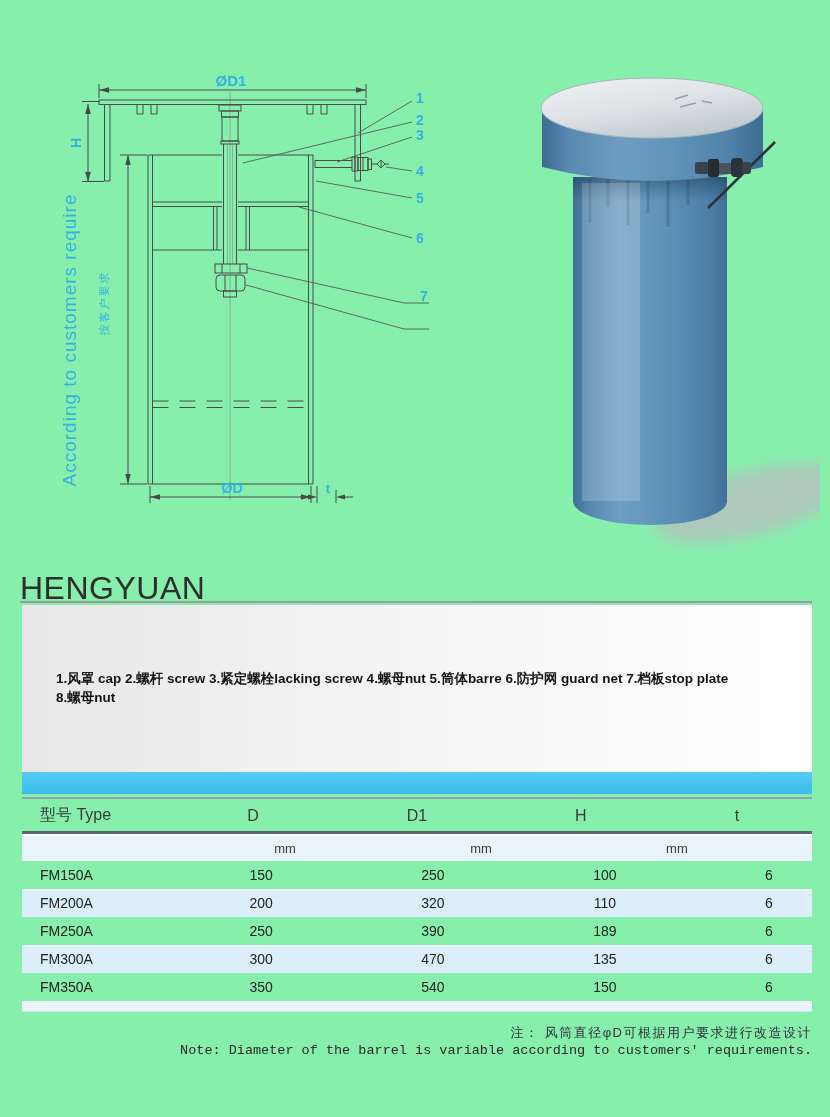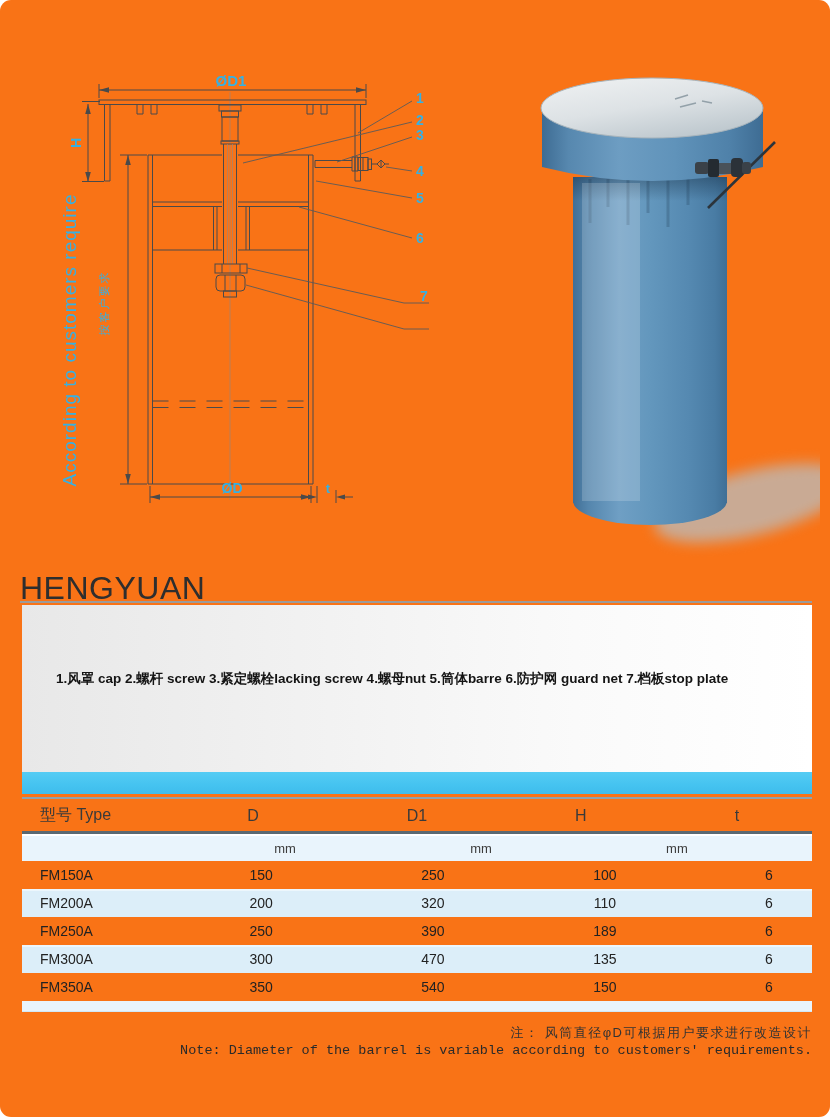--- a/index.html
+++ b/index.html
@@ -1,18 +1,18 @@
 <!DOCTYPE html>
 <html><head>
 <meta charset="utf-8">
 <style>
   html,body{margin:0;padding:0;background:#fff;}
   .page{
-    position:relative;width:830px;height:1117px;background:#f97316;
-    font-family:"Liberation Sans",sans-serif;overflow:hidden;border-radius:11px;
+    position:relative;width:830px;height:1117px;background:#86efac;
+    font-family:"Liberation Sans",sans-serif;overflow:hidden;
   }
   
   .drawing{position:absolute;left:40px;top:30px;width:420px;height:540px;}
   
   .photo{position:absolute;left:490px;top:55px;width:330px;height:510px;}
   
   .brand{position:absolute;left:20px;top:575px;font-size:32px;line-height:26px;
          color:#2e2e2e;letter-spacing:.5px;font-weight:400;}
   .brand-rule{position:absolute;left:20px;top:601px;width:792px;height:2px;background:#9b9b9b;}
   
@@ -213,20 +213,21 @@
 
     <rect x="92" y="128" width="58" height="318" fill="rgba(255,255,255,0.18)"></rect>
   </svg>
 
   <div class="brand">HENGYUAN</div>
   <div class="brand-rule"></div>
 
   <div class="parts-box">
     <div class="parts-text">
       <div>1.风罩 cap 2.螺杆 screw 3.紧定螺栓lacking screw 4.螺母nut 5.筒体barre 6.防护网 guard net 7.档板stop plate</div>
+      <div>8.螺母nut</div>
     </div>
   </div>
 
   <div class="accent-bar"></div>
   <div class="accent-underline"></div>
 
   <div class="spec">
     <div class="trow thead">
       <div class="c">型号 Type</div>
       <div class="c">D</div>

